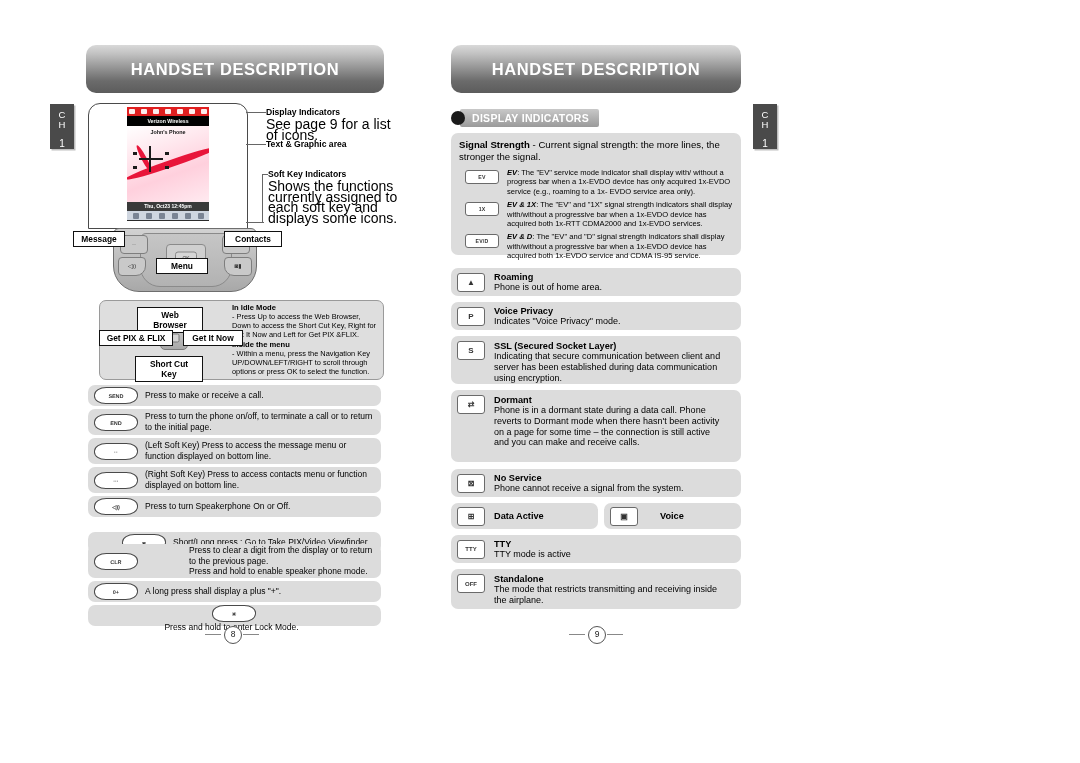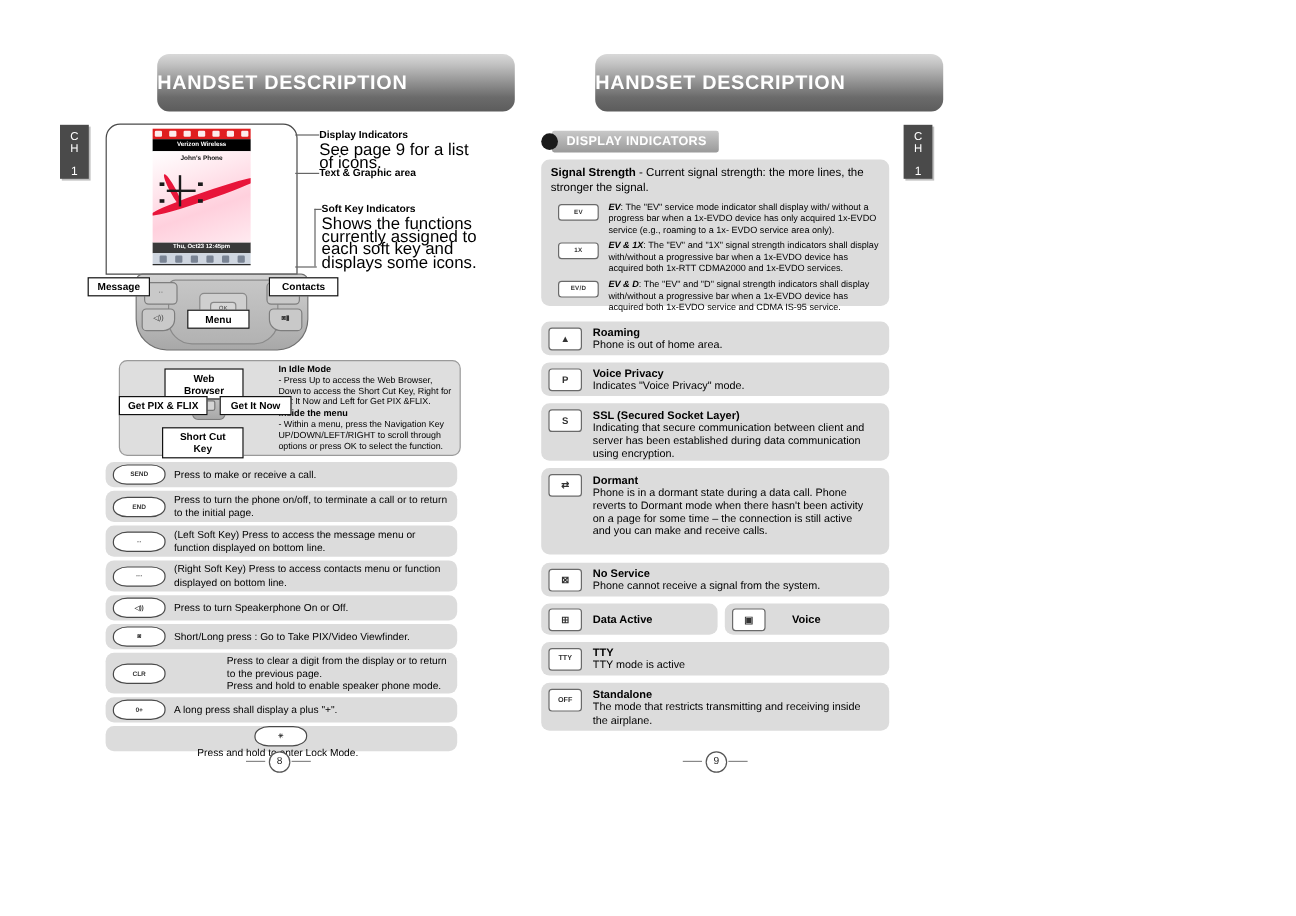--- a/index.html
+++ b/index.html
@@ -11,21 +11,21 @@
     overflow:hidden;
     position:relative;
   }
 
   
   .banner{
     position:absolute;
     height:48px;
     border-radius:10px;
     background:linear-gradient(180deg,#d9d9d9 0%,#c2c2c2 18%,#8e8e8e 52%,#6b6b6b 75%,#5c5c5c 100%);
-    display:flex;align-items:center;justify-content:flex-start;margin-left:45px;
+    display:flex;align-items:center;justify-content:center;
   }
   .banner-title{
     color:#fff;
     font-weight:bold;
     font-size:16.5px;
     letter-spacing:.6px;
   }
   .banner-left{left:86px;top:45px;width:298px;}
   .banner-right{left:451px;top:45px;width:290px;}
 
@@ -336,21 +336,21 @@
   <div class="keydesc">(Left Soft Key) Press to access the message menu or function displayed on bottom line.</div>
 </div>
 <div class="keyrow" style="top:467px;height:26px;">
   <div class="keyglyph">···</div>
   <div class="keydesc">(Right Soft Key) Press to access contacts menu or function displayed on bottom line.</div>
 </div>
 <div class="keyrow" style="top:496px;height:21px;">
   <div class="keyglyph">◁))</div>
   <div class="keydesc">Press to turn Speakerphone On or Off.</div>
 </div>
-<div class="keyrow" style="top:520px;height:21px;">
+<div class="keyrow" style="top:532px;height:21px;padding-left:28px;">
   <div class="keyglyph">◙</div>
   <div class="keydesc">Short/Long press : Go to Take PIX/Video Viewfinder.</div>
 </div>
 <div class="keyrow" style="top:544px;height:34px;gap:44px;">
   <div class="keyglyph">CLR</div>
   <div class="keydesc" style="white-space:pre-line;">Press to clear a digit from the display or to return to the previous page.
 Press and hold to enable speaker phone mode.</div>
 </div>
 <div class="keyrow" style="top:581px;height:21px;">
   <div class="keyglyph">0+</div>

